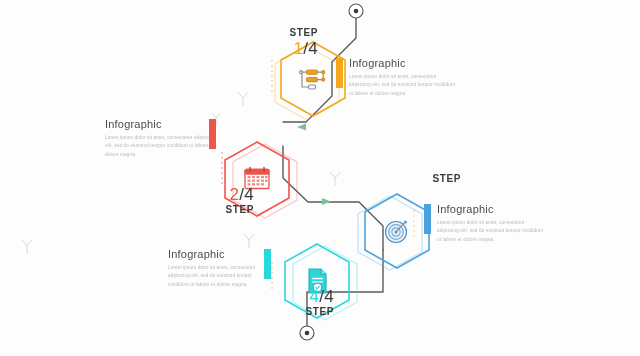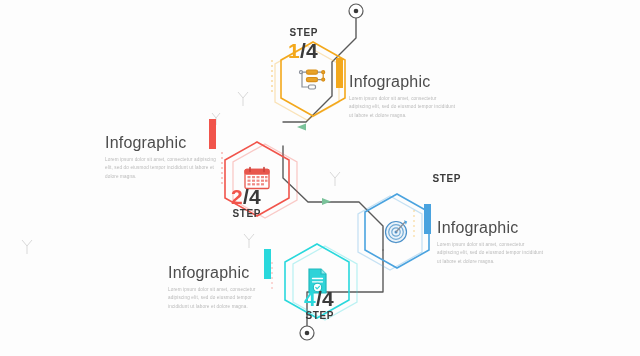--- a/index.html
+++ b/index.html
@@ -18,29 +18,29 @@
   
   .hexwrap{position:absolute;width:74px;height:82px;}
   .hexwrap .hx{position:absolute;left:0;top:0;width:74px;height:82px;}
   .hexwrap .hx.ghost{opacity:.30;}
   .hexicon{position:absolute;left:0;top:0;width:74px;height:82px;
            display:flex;align-items:center;justify-content:center;}
 
   
   .steplbl{position:absolute;width:86px;text-align:right;line-height:1;}
   .steplbl .word{font-size:10px;font-weight:bold;letter-spacing:.6px;color:#3a3a3a;}
-  .steplbl .num{font-size:21px;font-weight:bold;letter-spacing:.3px;}
+  .steplbl .num{font-size:17px;font-weight:normal;letter-spacing:.3px;}
   .steplbl .num .n{}
   .steplbl .num .d{color:#3a3a3a;}
   .steplbl .word.top{margin-bottom:2px;}
   .steplbl .word.bot{margin-top:2px;}
 
   
   .txtblock{position:absolute;width:108px;}
-  .txtblock .title{font-size:16px;color:#4c4c4c;letter-spacing:.2px;margin:16px 0 4px 0;}
+  .txtblock .title{font-size:11px;color:#4c4c4c;letter-spacing:.2px;margin:0 0 4px 0;}
   .txtblock .body{font-size:4.6px;line-height:1.85;color:#b9b9b9;letter-spacing:.15px;}
   .txtblock.withbar{padding-left:13px;}
   .cbar{position:absolute;left:0;top:1px;width:7px;height:30px;}
   .txtblock.left{text-align:left;}
 </style>
 </head>
 <body>
 
 <div id="stage">
 
@@ -148,21 +148,21 @@
           <rect x="23" y="14.6" width="2.5" height="2.2"></rect>
           <rect x="5.5" y="18.2" width="3" height="2.2"></rect>
             <rect x="10" y="18.2" width="3" height="2.2"></rect>
           <rect x="14.5" y="18.2" width="3" height="2.2"></rect>
             <rect x="19" y="18.2" width="3" height="2.2"></rect>
         </g>
       </svg>
     </div>
   </div>
 
-  <div class="steplbl" style="left:175px;top:186px;">
+  <div class="steplbl" style="left:168px;top:186px;">
     <div class="num">
       <span class="n" style="color:#f1544b">2</span><span class="d">/4</span>
     </div>
     <div class="word bot">STEP</div>
   </div>
 
   <div class="txtblock withbar left" style="left:105px;top:118px;width:100px;">
     <div class="cbar" style="background:#f1544b;left:104px;"></div>
     <div class="title" style="padding-left:0;margin-left:-13px;">Infographic</div>
     <div class="body" style="padding-left:0;margin-left:-13px;">Lorem ipsum dolor sit amet, consectetur adipiscing elit, sed do eiusmod tempor incididunt ut labore et dolore magna.</div>

